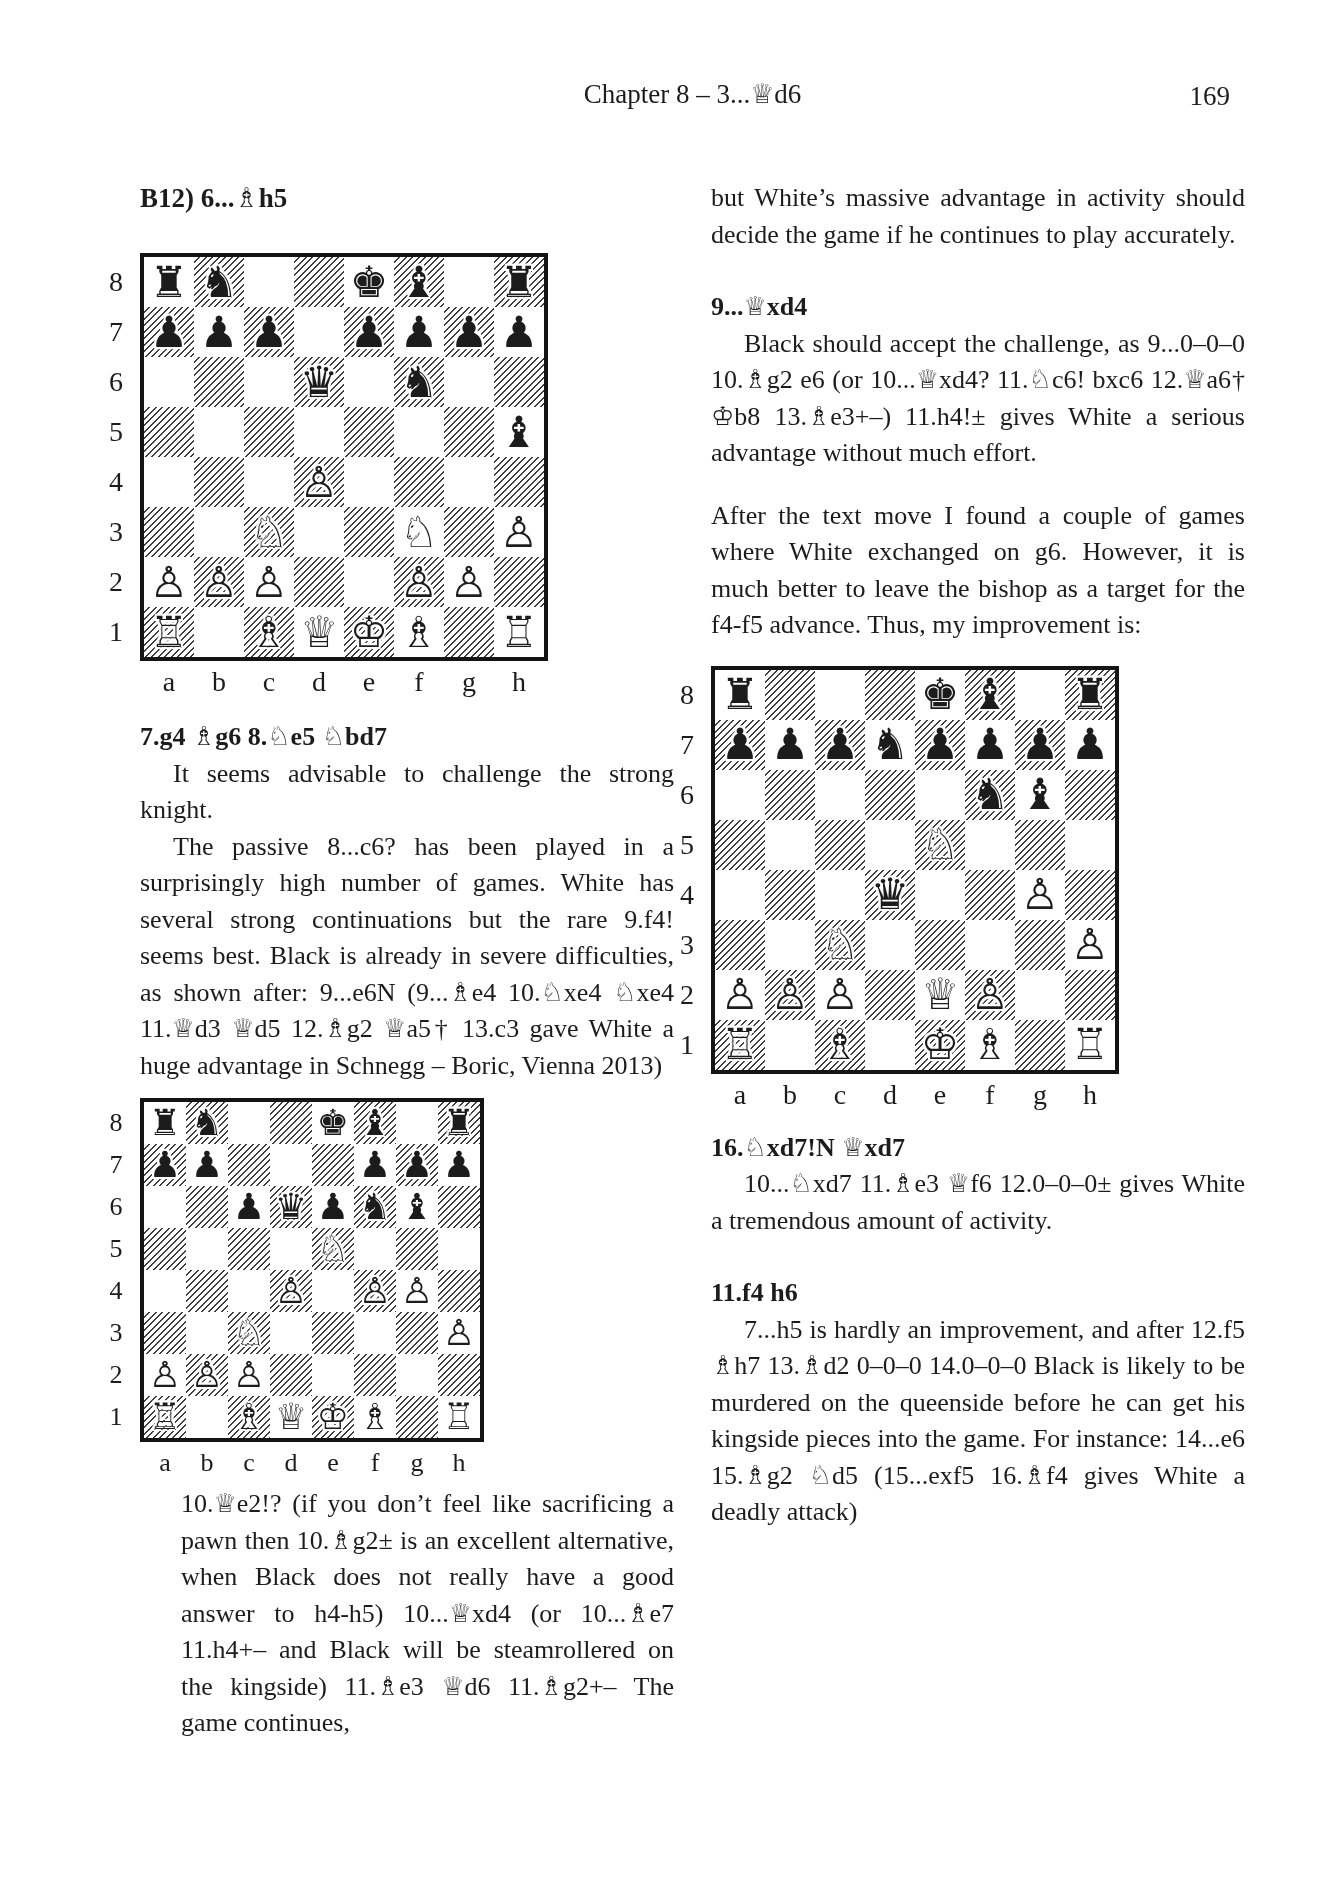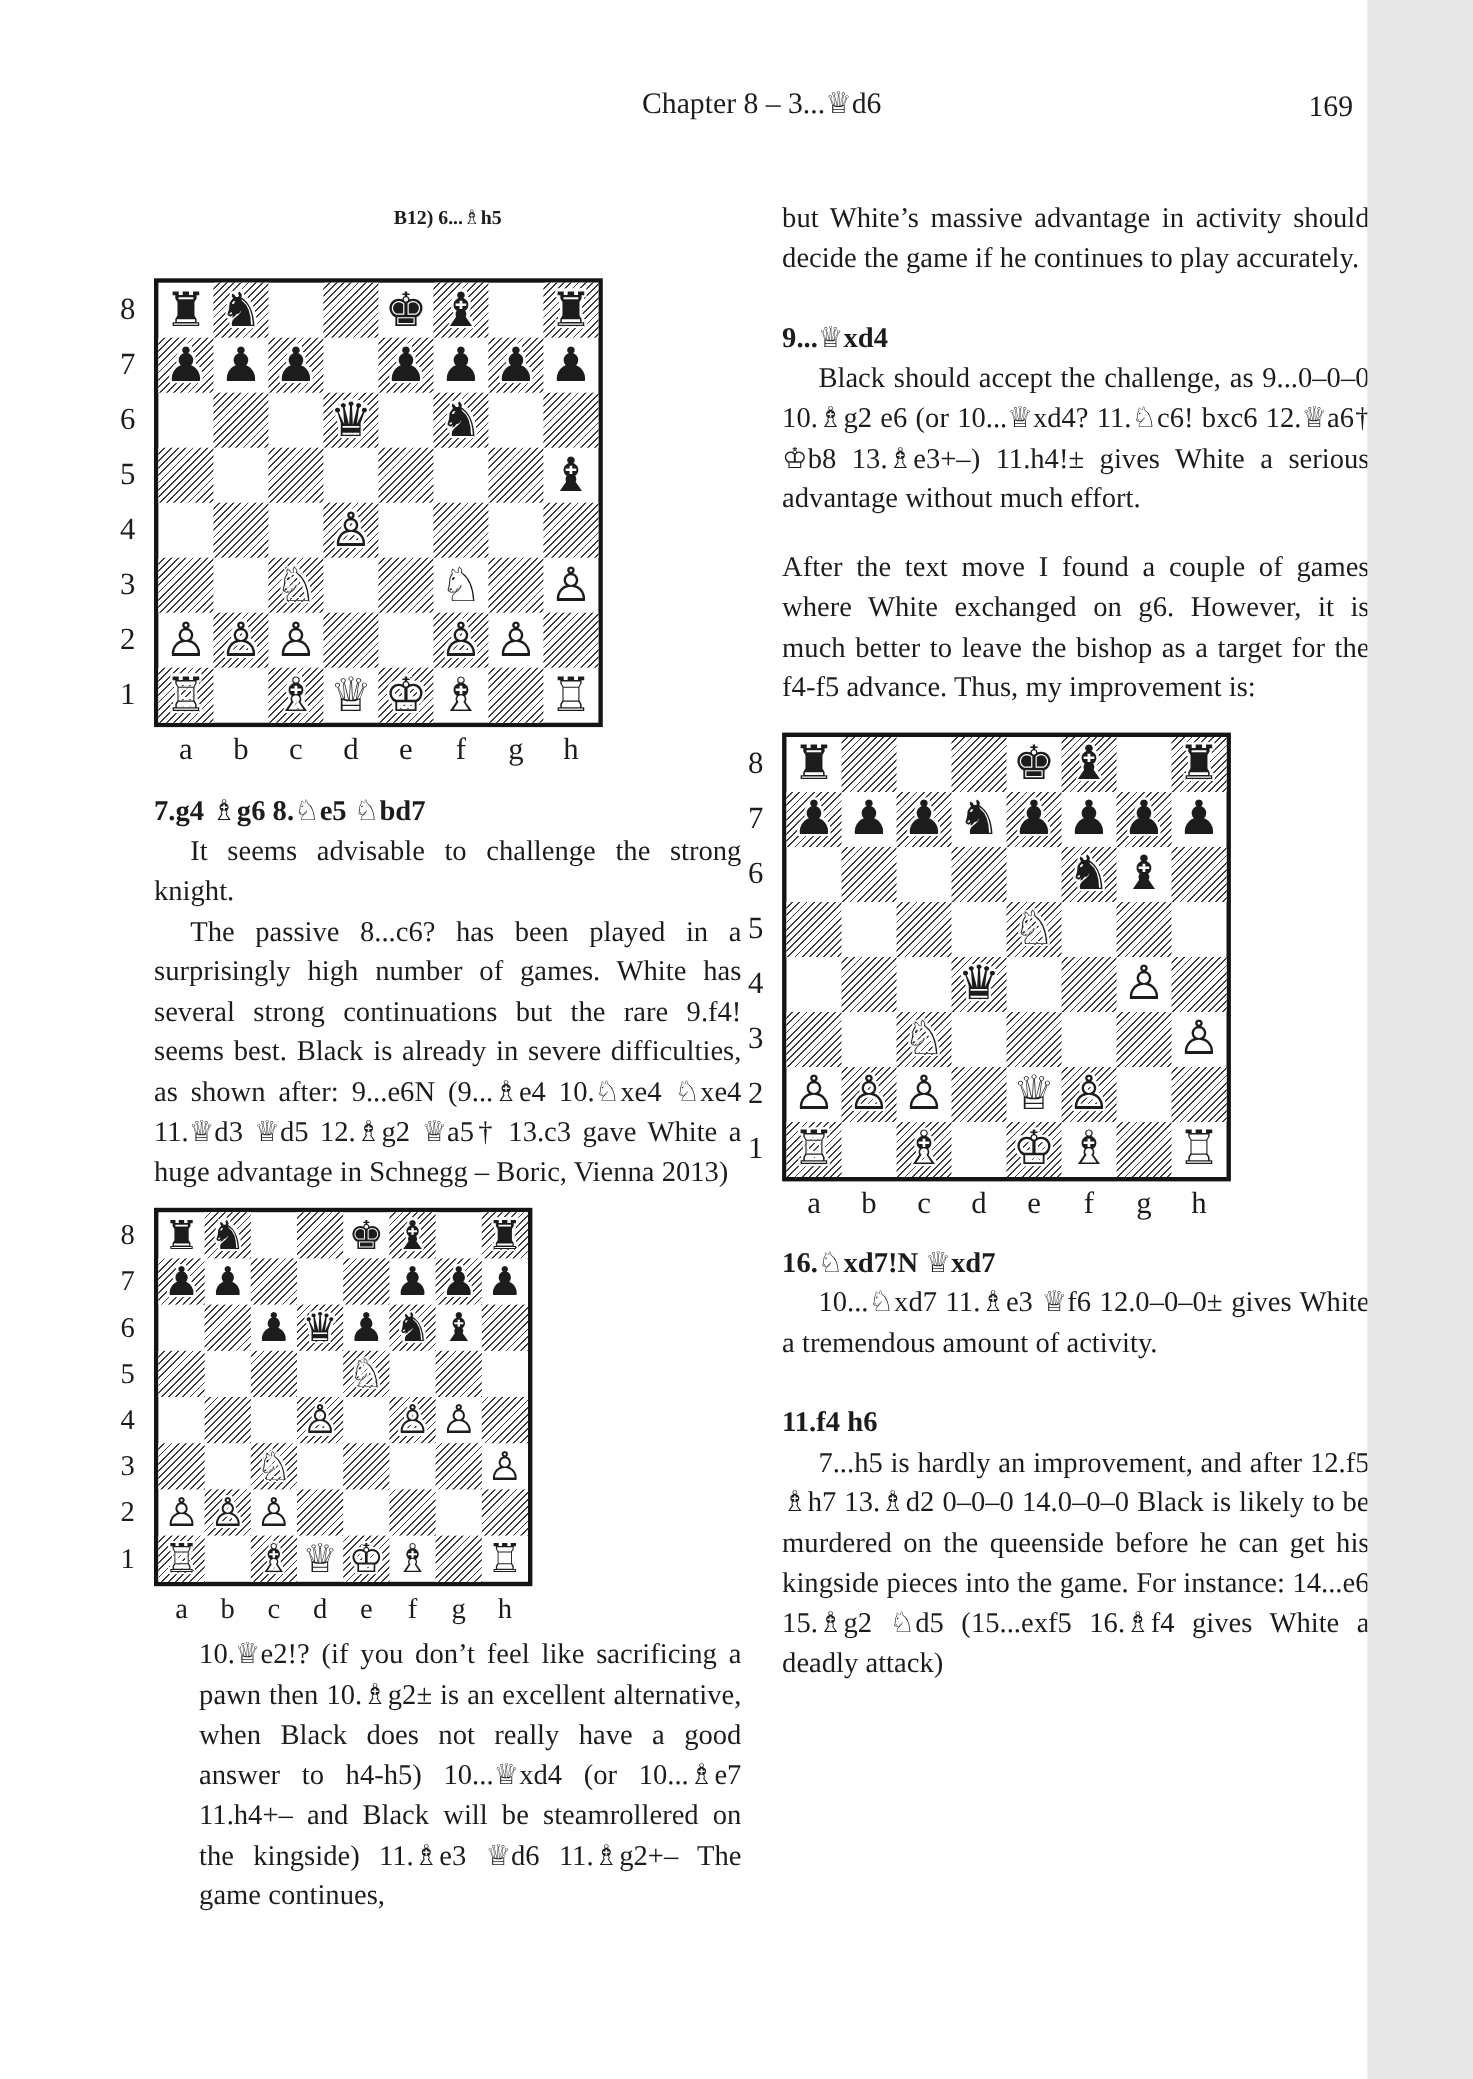--- a/index.html
+++ b/index.html
@@ -1,18 +1,18 @@
 <!DOCTYPE html>
 <html><head>
 <meta charset="utf-8">
 <style>
   html,body{margin:0;padding:0;background:#e8e8e8;}
   .page{
     position:relative;
-    width:1243px;height:1890px;
+    width:1339px;height:1890px;
     background:#ffffff;
     font-family:"Liberation Serif","DejaVu Sans",serif;
     color:#1c1c1c;
     overflow:hidden;
   }
   
   .running-head{
     position:absolute;top:78px;left:140px;width:1105px;
     text-align:center;font-size:27px;line-height:32px;
   }
@@ -22,22 +22,22 @@
   }
   
   .col{position:absolute;top:180px;width:534px;}
   .col-left{left:140px;}
   .col-right{left:711px;}
   .bodytext{font-size:26px;line-height:36.5px;text-align:justify;margin:0;}
   .indent{text-indent:33px;}
   .movehead{font-weight:bold;font-size:26px;line-height:36.5px;text-align:left;margin:0;}
   .gap-section{margin-top:36px;}
   .section-heading{
-    font-weight:bold;font-size:18px;line-height:37px;
-    text-align:center;margin:0 0 36px 0;
+    font-weight:bold;font-size:27px;line-height:37px;
+    text-align:left;margin:0 0 36px 0;
   }
   
   .diagram{position:relative;margin:0 auto;--sq:50px;}
   .diagram.small{--sq:42px;}
   .dg-board{
     display:grid;
     grid-template-columns:repeat(8,var(--sq));
     grid-auto-rows:var(--sq);
     border:4px solid #141414;
     background:#fff;

